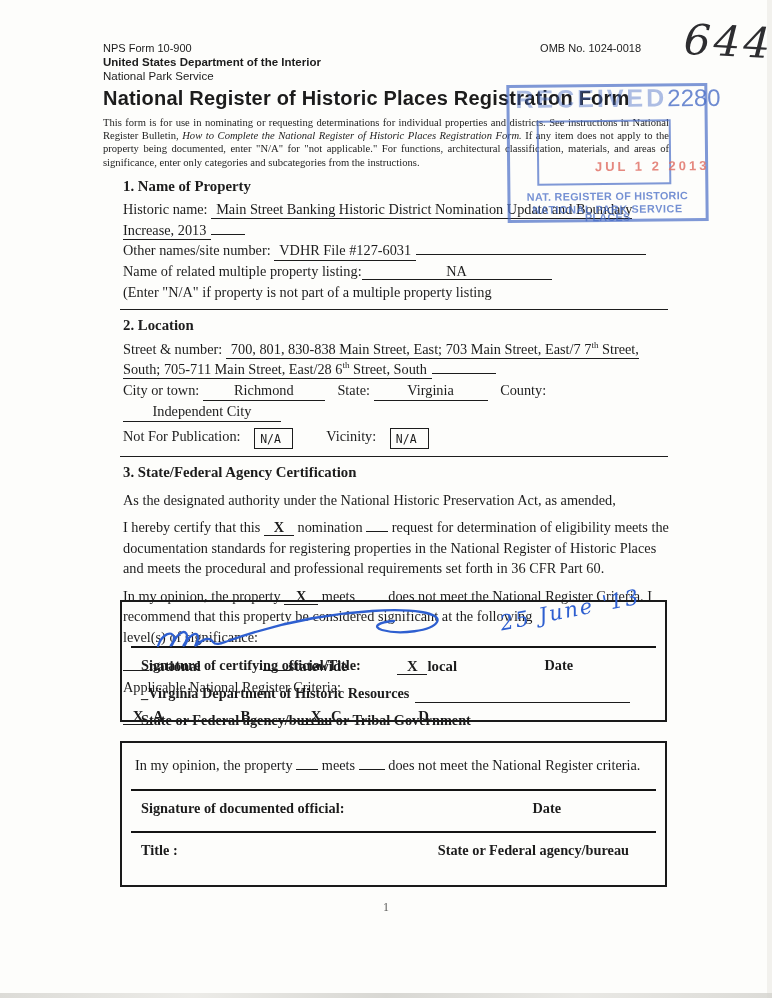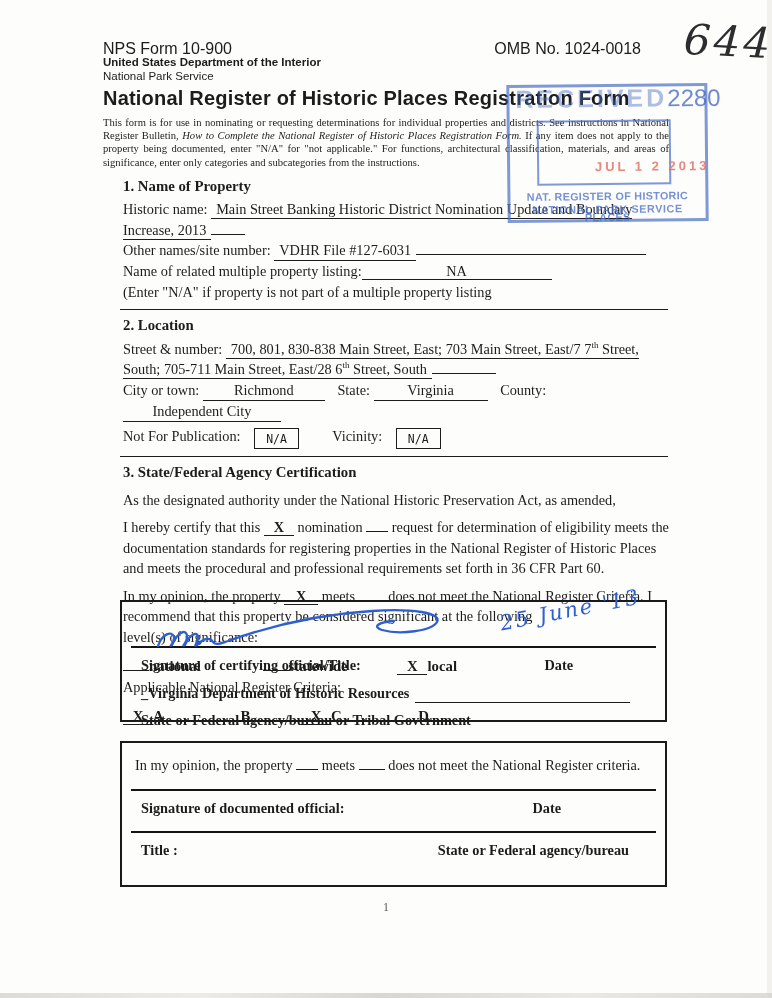--- a/index.html
+++ b/index.html
@@ -5,36 +5,36 @@
   html,body{margin:0;padding:0;background:#e9e8e4;}
   .page{
     position:relative; width:772px; height:998px; margin:0 auto;
     background:#fdfdfb; overflow:hidden;
     font-family:"Liberation Serif", serif; color:#1c1c1c;
     font-size:14.3px; line-height:20.5px;
   }
   .sans{font-family:"Liberation Sans", sans-serif;}
   .bold{font-weight:bold;}
   .content{position:absolute; left:103px; top:42px; width:566px;}
-  .hdr-row{display:flex; justify-content:flex-start; align-items:flex-start; font-size:16px; line-height:13px;}
+  .hdr-row{display:flex; justify-content:flex-start; align-items:flex-start; font-size:11px; line-height:13px;}
   .hdr-row .omb{margin-left:auto; margin-right:28px;}
   .dept{font-size:11.5px; line-height:14px;}
   .doc-title{font-size:20px; line-height:24px; font-weight:bold; margin:3px 0 6px 0; letter-spacing:.2px;}
   .intro{font-size:10.6px; line-height:13.2px; text-align:justify; margin:0 0 7px 0;}
   .section{margin-left:20px;}
   .sec-head{font-size:14.8px; margin:2px 0 3px 0;}
   .rule{border:none; border-top:1.7px solid #1d1d1d; margin:7px 0 5px 17px; width:548px;}
   .line{margin:0;}
   .uval{border-bottom:1.2px solid #1c1c1c; padding:0 5px 1px 5px;}
   .uval.ib{display:inline-block; text-align:center; line-height:17px;}
   .ubox{display:inline-block; border-bottom:1.2px solid #1c1c1c; text-align:center; line-height:15px; vertical-align:baseline;}
   .w22{width:22px;} .w26{width:26px;} .w30{width:30px;} .w34{width:34px;}
   sup{font-size:9px; line-height:0;}
   .nabox{
-    display:inline-block; border:1.6px solid #1d1d1d; padding:3px 11px 2px 11px;
+    display:inline-block; border:1.6px solid #1d1d1d; padding:3px 11px 2px 5px;
     font-family:"DejaVu Sans Mono", monospace; font-size:11.5px; line-height:14px;
     margin:2px 30px 0 10px; vertical-align:middle;
   }
   .para{margin:7px 0 0 0;}
   .levels{margin-top:9px; font-size:14.8px;}
   .levels .item{margin-right:0;}
   .levels .gap1{margin-left:58px;} .levels .gap2{margin-left:46px;}
   .criteria{margin-top:9px; margin-bottom:4px; font-size:14.8px;}
   .criteria .item + .item{margin-left:47px;}
   

